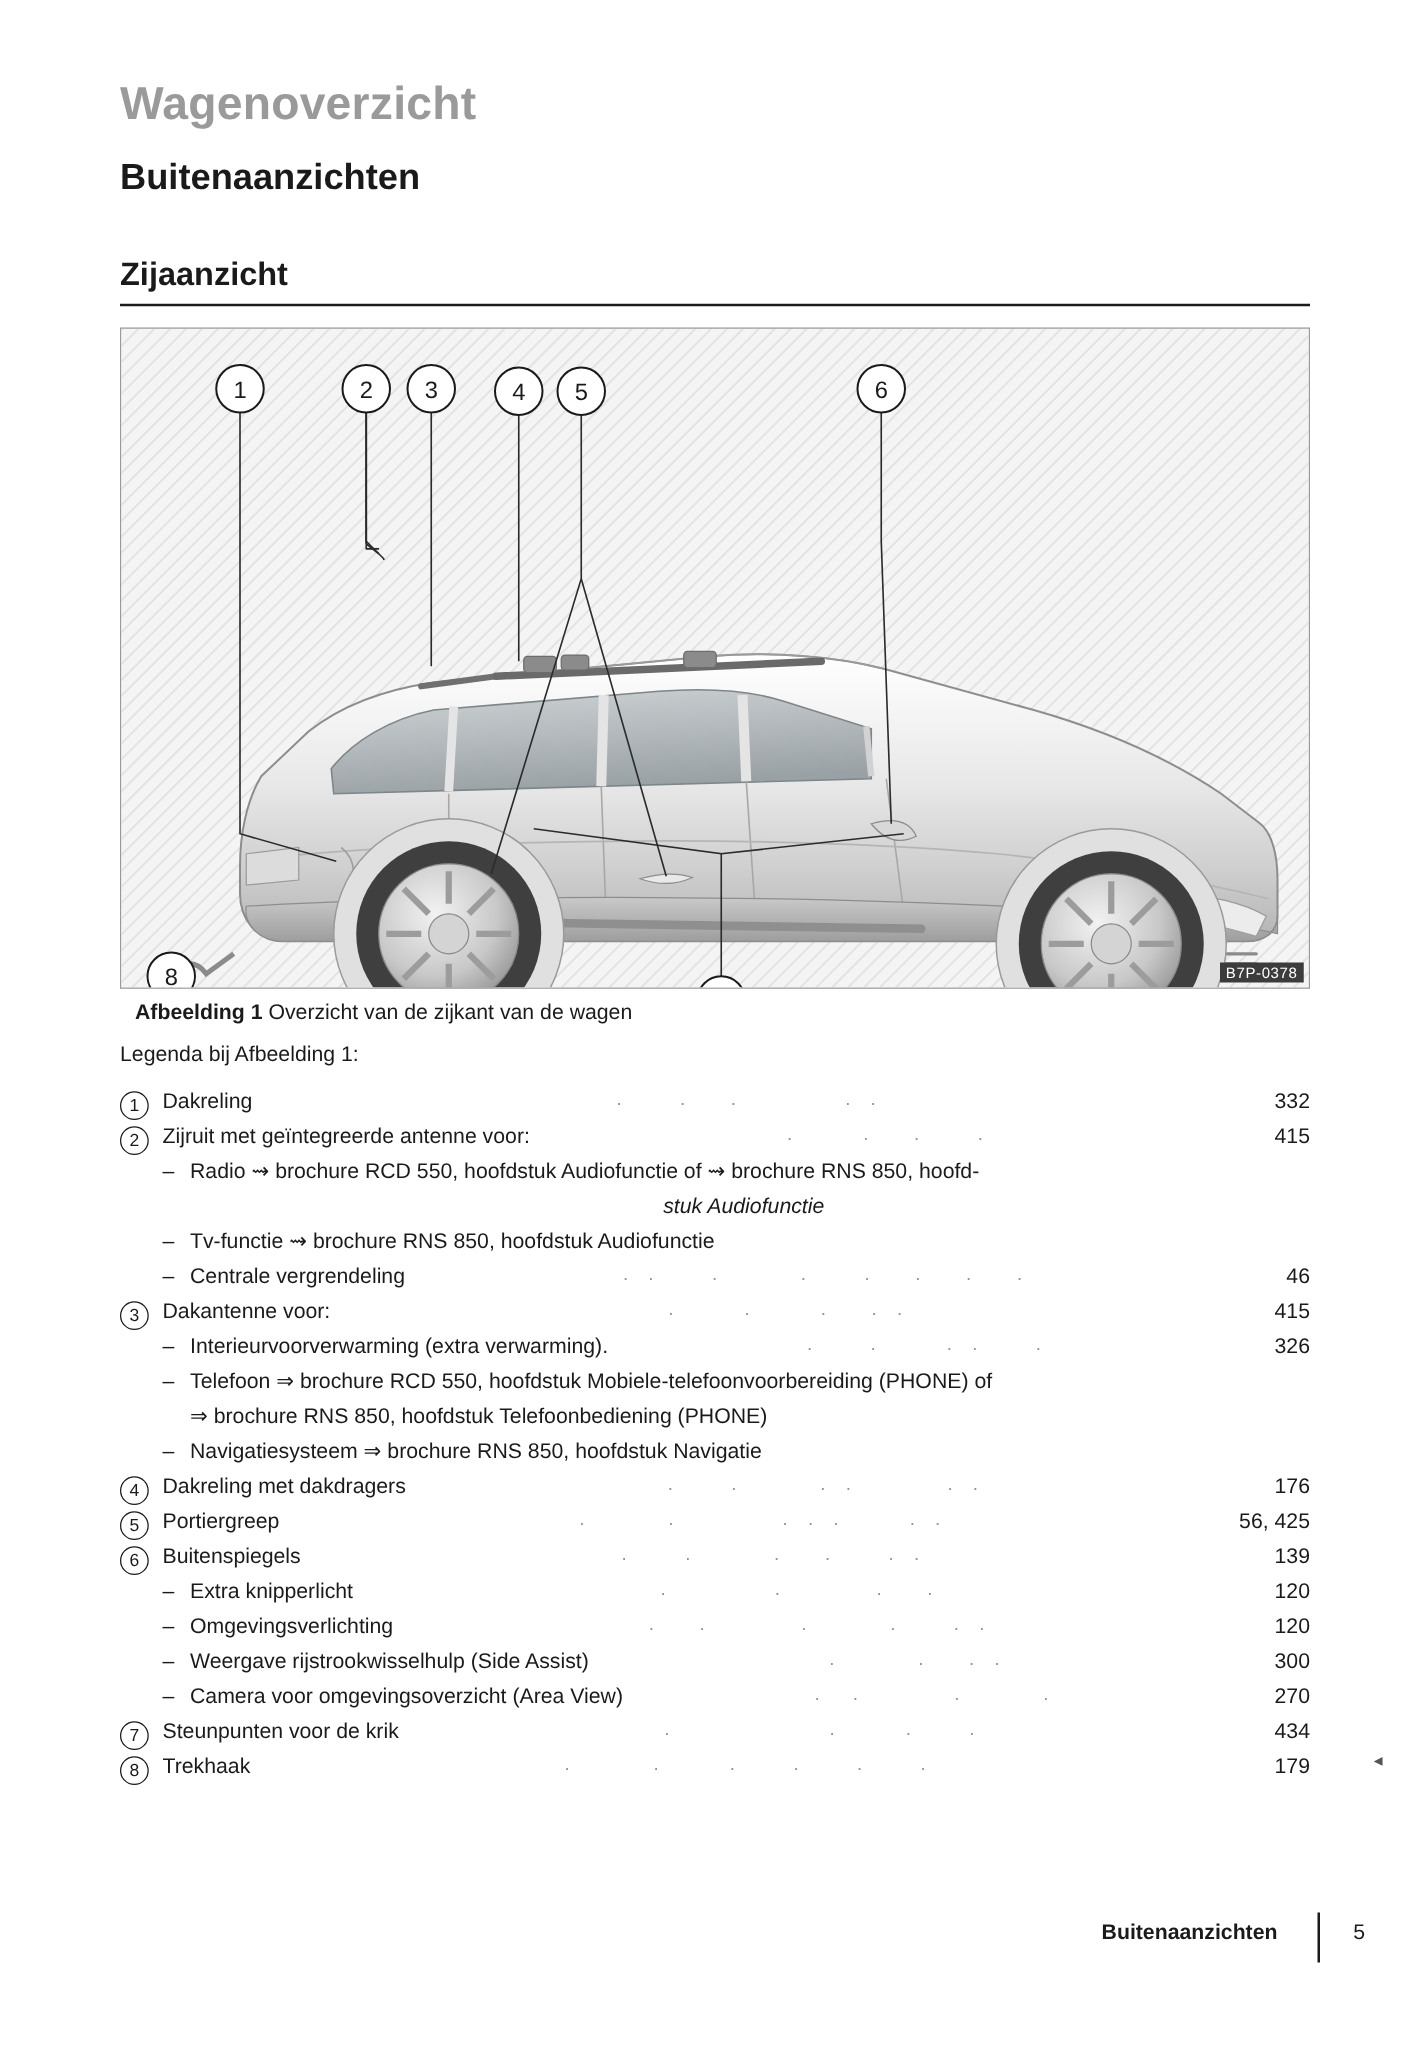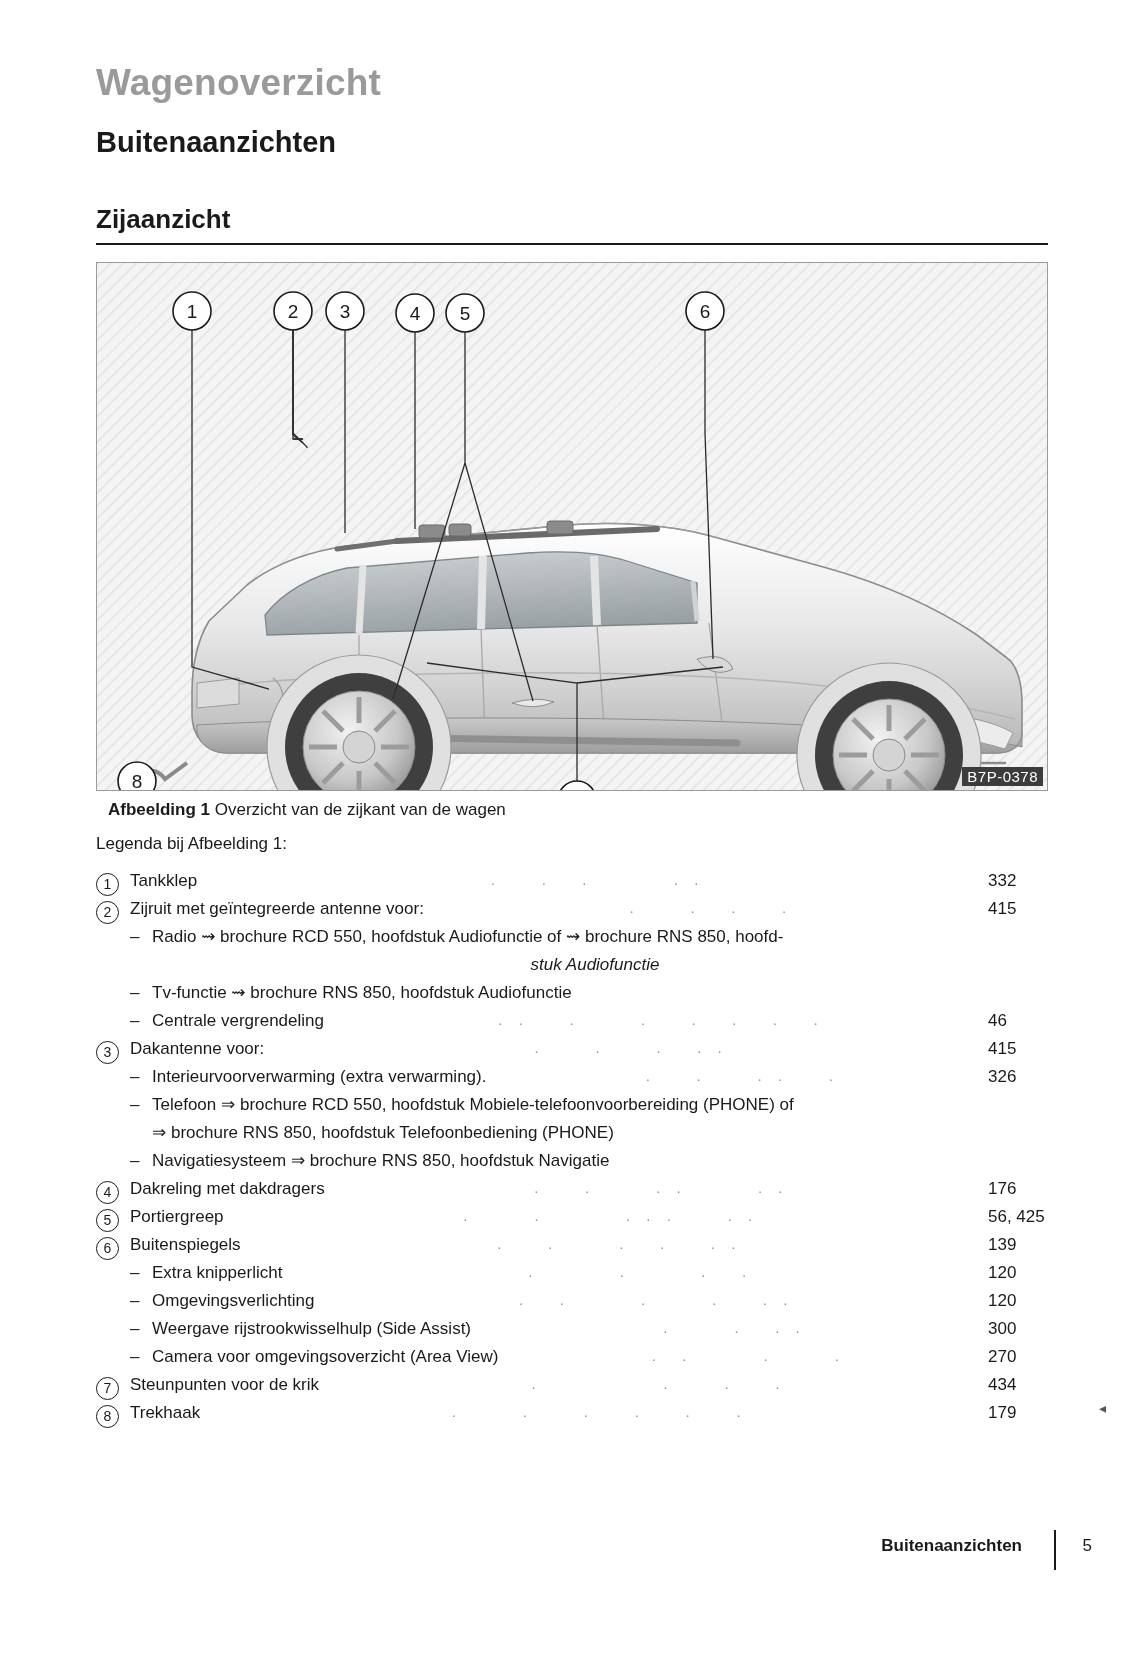--- a/index.html
+++ b/index.html
@@ -68,21 +68,21 @@
     background: #f4f4f4;
     overflow: hidden;
   }
   .figure svg { display: block; }
   .fig-code {
     position: absolute;
     right: 4px;
     bottom: 4px;
     background: #3c3c3c;
     color: #ffffff;
-    font-size: 15px;
+    font-size: 12px;
     padding: 1px 5px;
     letter-spacing: 0.5px;
     font-family: "Liberation Sans", sans-serif;
   }
   .fig-caption {
     position: absolute;
     left: 108px;
     top: 800px;
     font-size: 17px;
     color: #1a1a1a;
@@ -131,21 +131,21 @@
     text-align: center;
     color: #1a1a1a;
   }
   .label {
     flex: 1 1 auto;
     padding-right: 10px;
     white-space: nowrap;
   }
   .page-no {
     flex: 0 0 auto;
-    text-align: left;
+    text-align: right;
     min-width: 60px;
     white-space: nowrap;
   }
   .sub {
     display: flex;
     align-items: flex-start;
     padding-left: 34px;
     min-height: 28px;
   }
   .dash {
@@ -386,21 +386,21 @@
   </div>
 
   <div class="legend-intro">Legenda bij Afbeelding 1:</div>
 
   <div class="legend">
 
     <div class="row">
       <div class="num">
         <div class="circnum">1</div>
       </div>
-      <div class="label">Tankklep</div>
+      <div class="label">Dakreling</div>
       <div class="dots">.&nbsp;&nbsp;&nbsp;&nbsp;.&nbsp;&nbsp;&nbsp;.&nbsp;&nbsp;&nbsp;&nbsp;&nbsp;&nbsp;&nbsp;&nbsp;.&nbsp;.</div>
       <div class="page-no">332</div>
     </div>
 
     <div class="row">
       <div class="num">
         <div class="circnum">2</div>
       </div>
       <div class="label">Zijruit met geïntegreerde antenne voor:</div>
       <div class="dots">.&nbsp;&nbsp;&nbsp;&nbsp;&nbsp;.&nbsp;&nbsp;&nbsp;.&nbsp;&nbsp;&nbsp;&nbsp;.</div>

